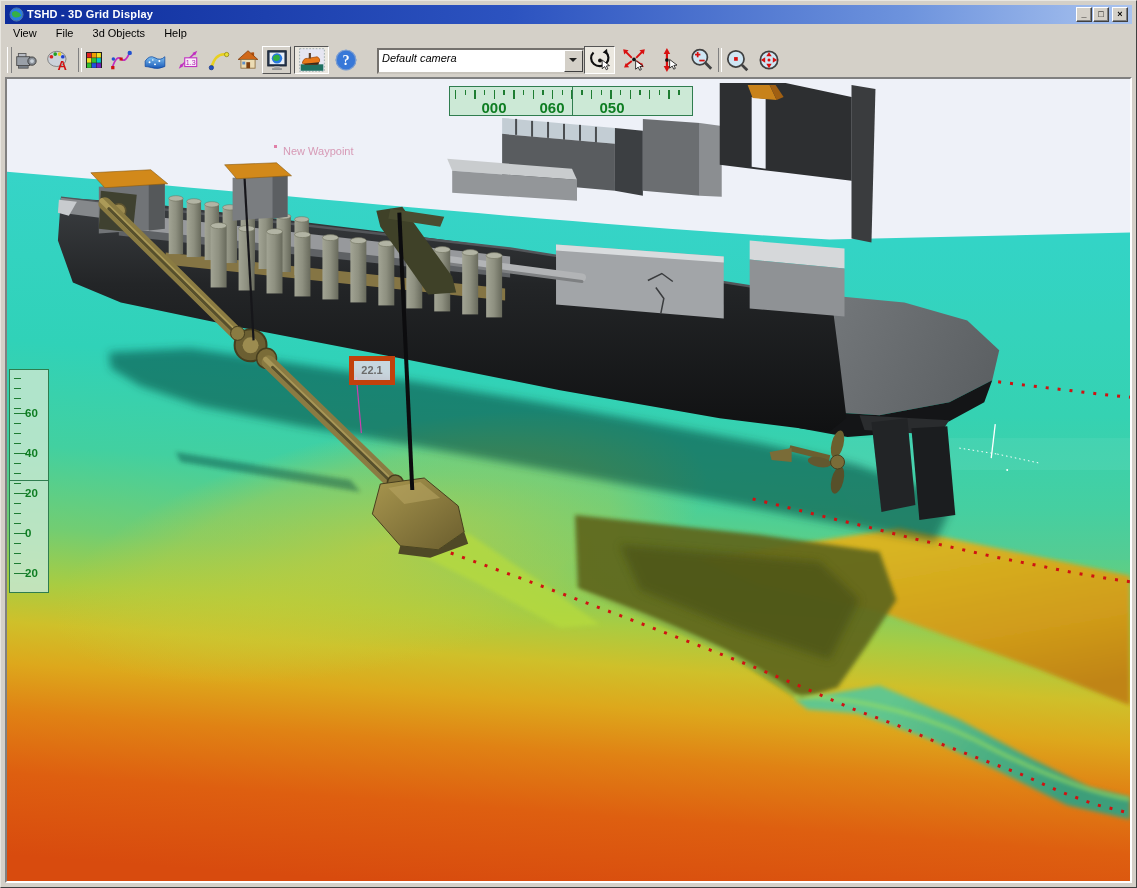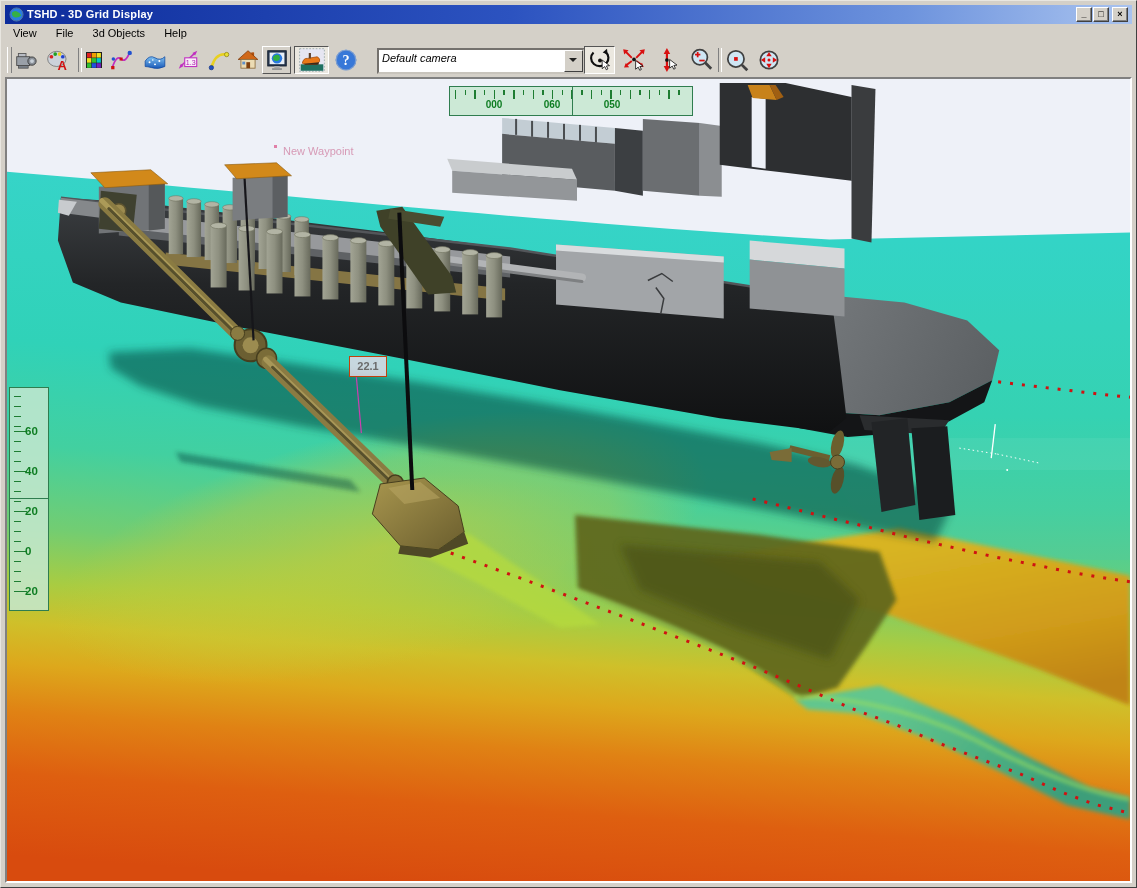--- a/index.html
+++ b/index.html
@@ -41,36 +41,36 @@
     border:2px solid;border-color:#808080 #fff #fff #808080;background:#eef1f8;}
   .scene{position:absolute;inset:0;width:100%;height:100%;}
   
   .gbox{position:absolute;background:rgba(197,231,208,0.85);border:1px solid #2f7d4f;}
   .compass{left:442px;top:7px;width:242px;height:28px;}
   .cticks{position:absolute;left:5px;right:5px;top:3px;height:9px;
     background-image:repeating-linear-gradient(90deg,#1e7d32 0 1.4px,transparent 1.4px 19.4px),
       repeating-linear-gradient(90deg,#1e7d32 0 1.4px,transparent 1.4px 9.7px);
     background-size:100% 9px,100% 5px;background-repeat:no-repeat;background-position:0 0,0 0;}
   .cdiv{position:absolute;left:122px;top:0;bottom:0;width:1px;background:#2f7d4f;}
-  .clab{position:absolute;top:12px;width:30px;text-align:center;font-size:10px;font-weight:bold;color:#0e7d22;}
-  .dscale{left:2px;top:290px;width:38px;height:222px;margin-top:18px;}
+  .clab{position:absolute;top:12px;width:30px;text-align:center;font-size:15px;font-weight:bold;color:#0e7d22;}
+  .dscale{left:2px;top:290px;width:38px;height:222px;}
   .vticks{position:absolute;left:4px;top:43px;width:13px;height:170px;
     background-image:repeating-linear-gradient(180deg,#1e7d32 0 1.4px,transparent 1.4px 40px),
       repeating-linear-gradient(180deg,#1e7d32 0 1.4px,transparent 1.4px 10px);
     background-size:13px 100%,7px 100%;background-repeat:no-repeat;}
   .vticksTop{position:absolute;left:4px;top:8px;width:7px;height:34px;
     background-image:repeating-linear-gradient(180deg,#1e7d32 0 1.4px,transparent 1.4px 10px);
     background-size:7px 100%;background-repeat:no-repeat;}
   .hdiv{position:absolute;left:0;right:0;top:110px;height:1px;background:#2f7d4f;}
   .dlab{position:absolute;left:15px;width:24px;font-size:11.5px;font-weight:bold;color:#0e7d22;}
   .waypoint{position:absolute;left:267px;top:66px;color:#d79ab6;font-size:11px;}
   .waypoint .wdot{position:absolute;left:0;top:0;width:3px;height:3px;background:#e080a8;}
   .waypoint .wtext{margin-left:9px;}
   .readout{position:absolute;left:342px;top:277px;width:36px;height:19px;
-    border:1px solid #c2410c;background:rgba(238,216,233,0.8);
+    border:5px solid #c2410c;background:rgba(238,216,233,0.8);
     color:#6b6b6b;font-size:11px;font-weight:bold;text-align:center;line-height:18px;}
 </style>
 </head>
 <body>
 
 <div class="frame">
 
   <div class="titlebar">
     <svg class="appicon" viewBox="0 0 16 16">
       <circle cx="8" cy="8" r="7" fill="#2a7de0" stroke="#0a3a80" stroke-width="1"></circle>

